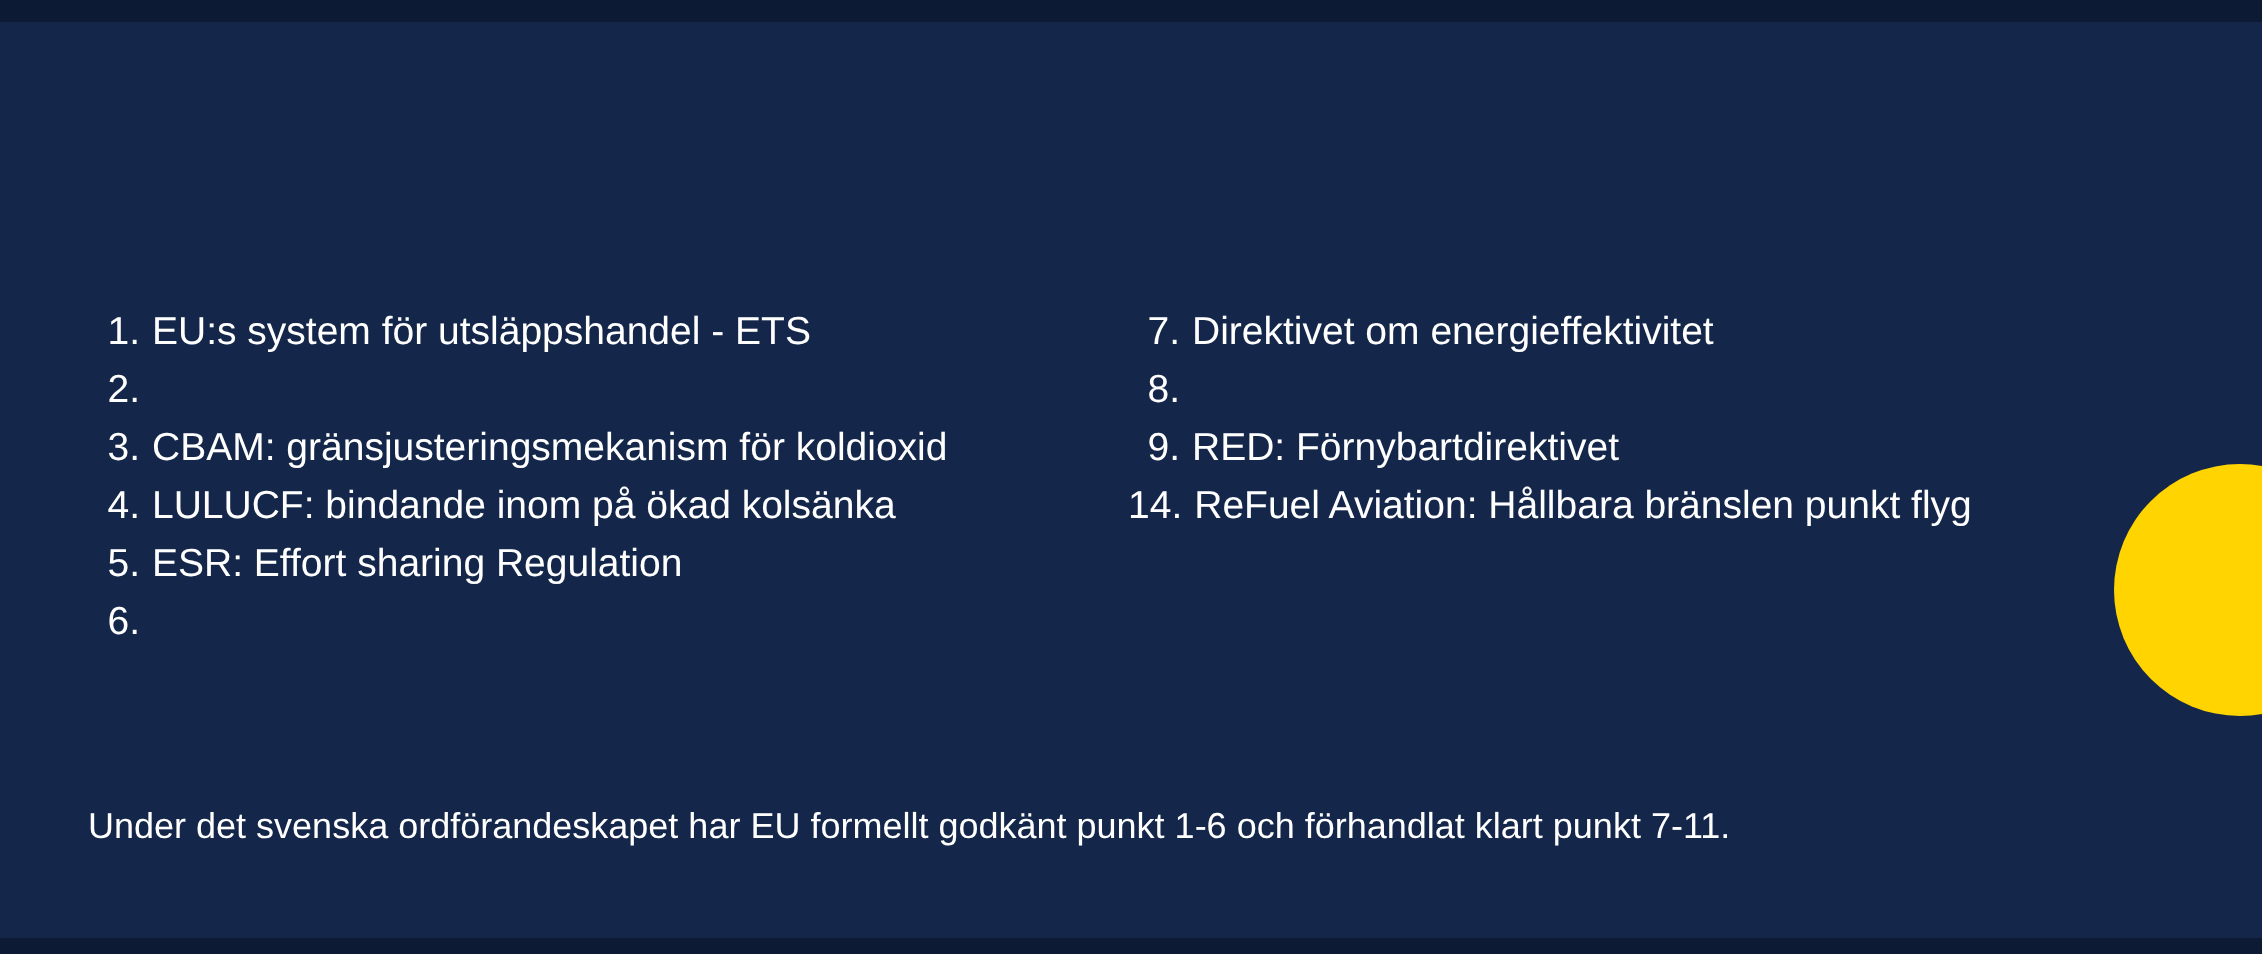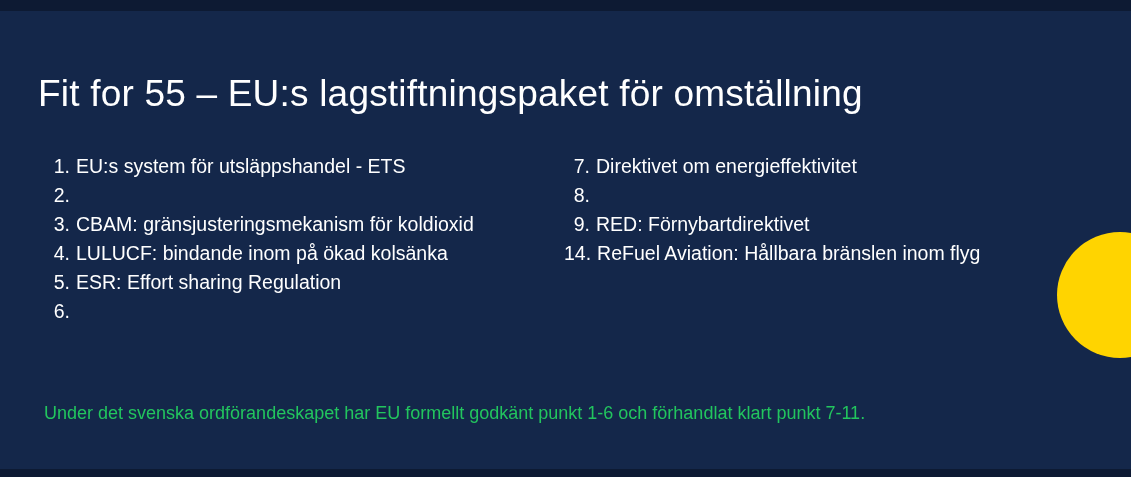--- a/index.html
+++ b/index.html
@@ -69,40 +69,39 @@
     text-align: right;
     margin-right: 6px;
   }
   .footnote {
     position: absolute;
     left: 44px;
     top: 400px;
     width: 960px;
     font-size: 18px;
     line-height: 26px;
-    color: #22c55e;
+    color: #ffffff;
   }
   .yellow-circle {
     position: absolute;
     right: -52px;
     top: 232px;
     width: 126px;
     height: 126px;
     background: #ffd400;
     border-radius: 50%;
   }
 </style>
 </head>
 <body>
 
 <div class="slide">
 
   <div class="top-bar"></div>
 
-  <h1 class="title">Fit for 55 – EU:s lagstiftningspaket för omställning</h1>
 
   <div class="columns">
 
     <div class="col col-left">
       <div class="item">
         <span class="num">1.</span>
         <span>EU:s system för utsläppshandel - ETS</span>
       </div>
       <div class="item">
         <span class="num">2.</span>
@@ -131,21 +130,21 @@
       </div>
       <div class="item">
         <span class="num">8.</span>
       </div>
       <div class="item">
         <span class="num">9.</span>
         <span>RED: Förnybartdirektivet</span>
       </div>
       <div class="item">
         <span class="num">14.</span>
-        <span>ReFuel Aviation: Hållbara bränslen inom flyg</span>
+        <span>ReFuel Aviation: Hållbara bränslen punkt flyg</span>
       </div>
     </div>
 
   </div>
 
   <div class="footnote">Under det svenska ordförandeskapet har EU formellt godkänt punkt 1-6 och förhandlat klart punkt 7-11.</div>
 
   <div class="yellow-circle"></div>
 
   <div class="bottom-bar"></div>

